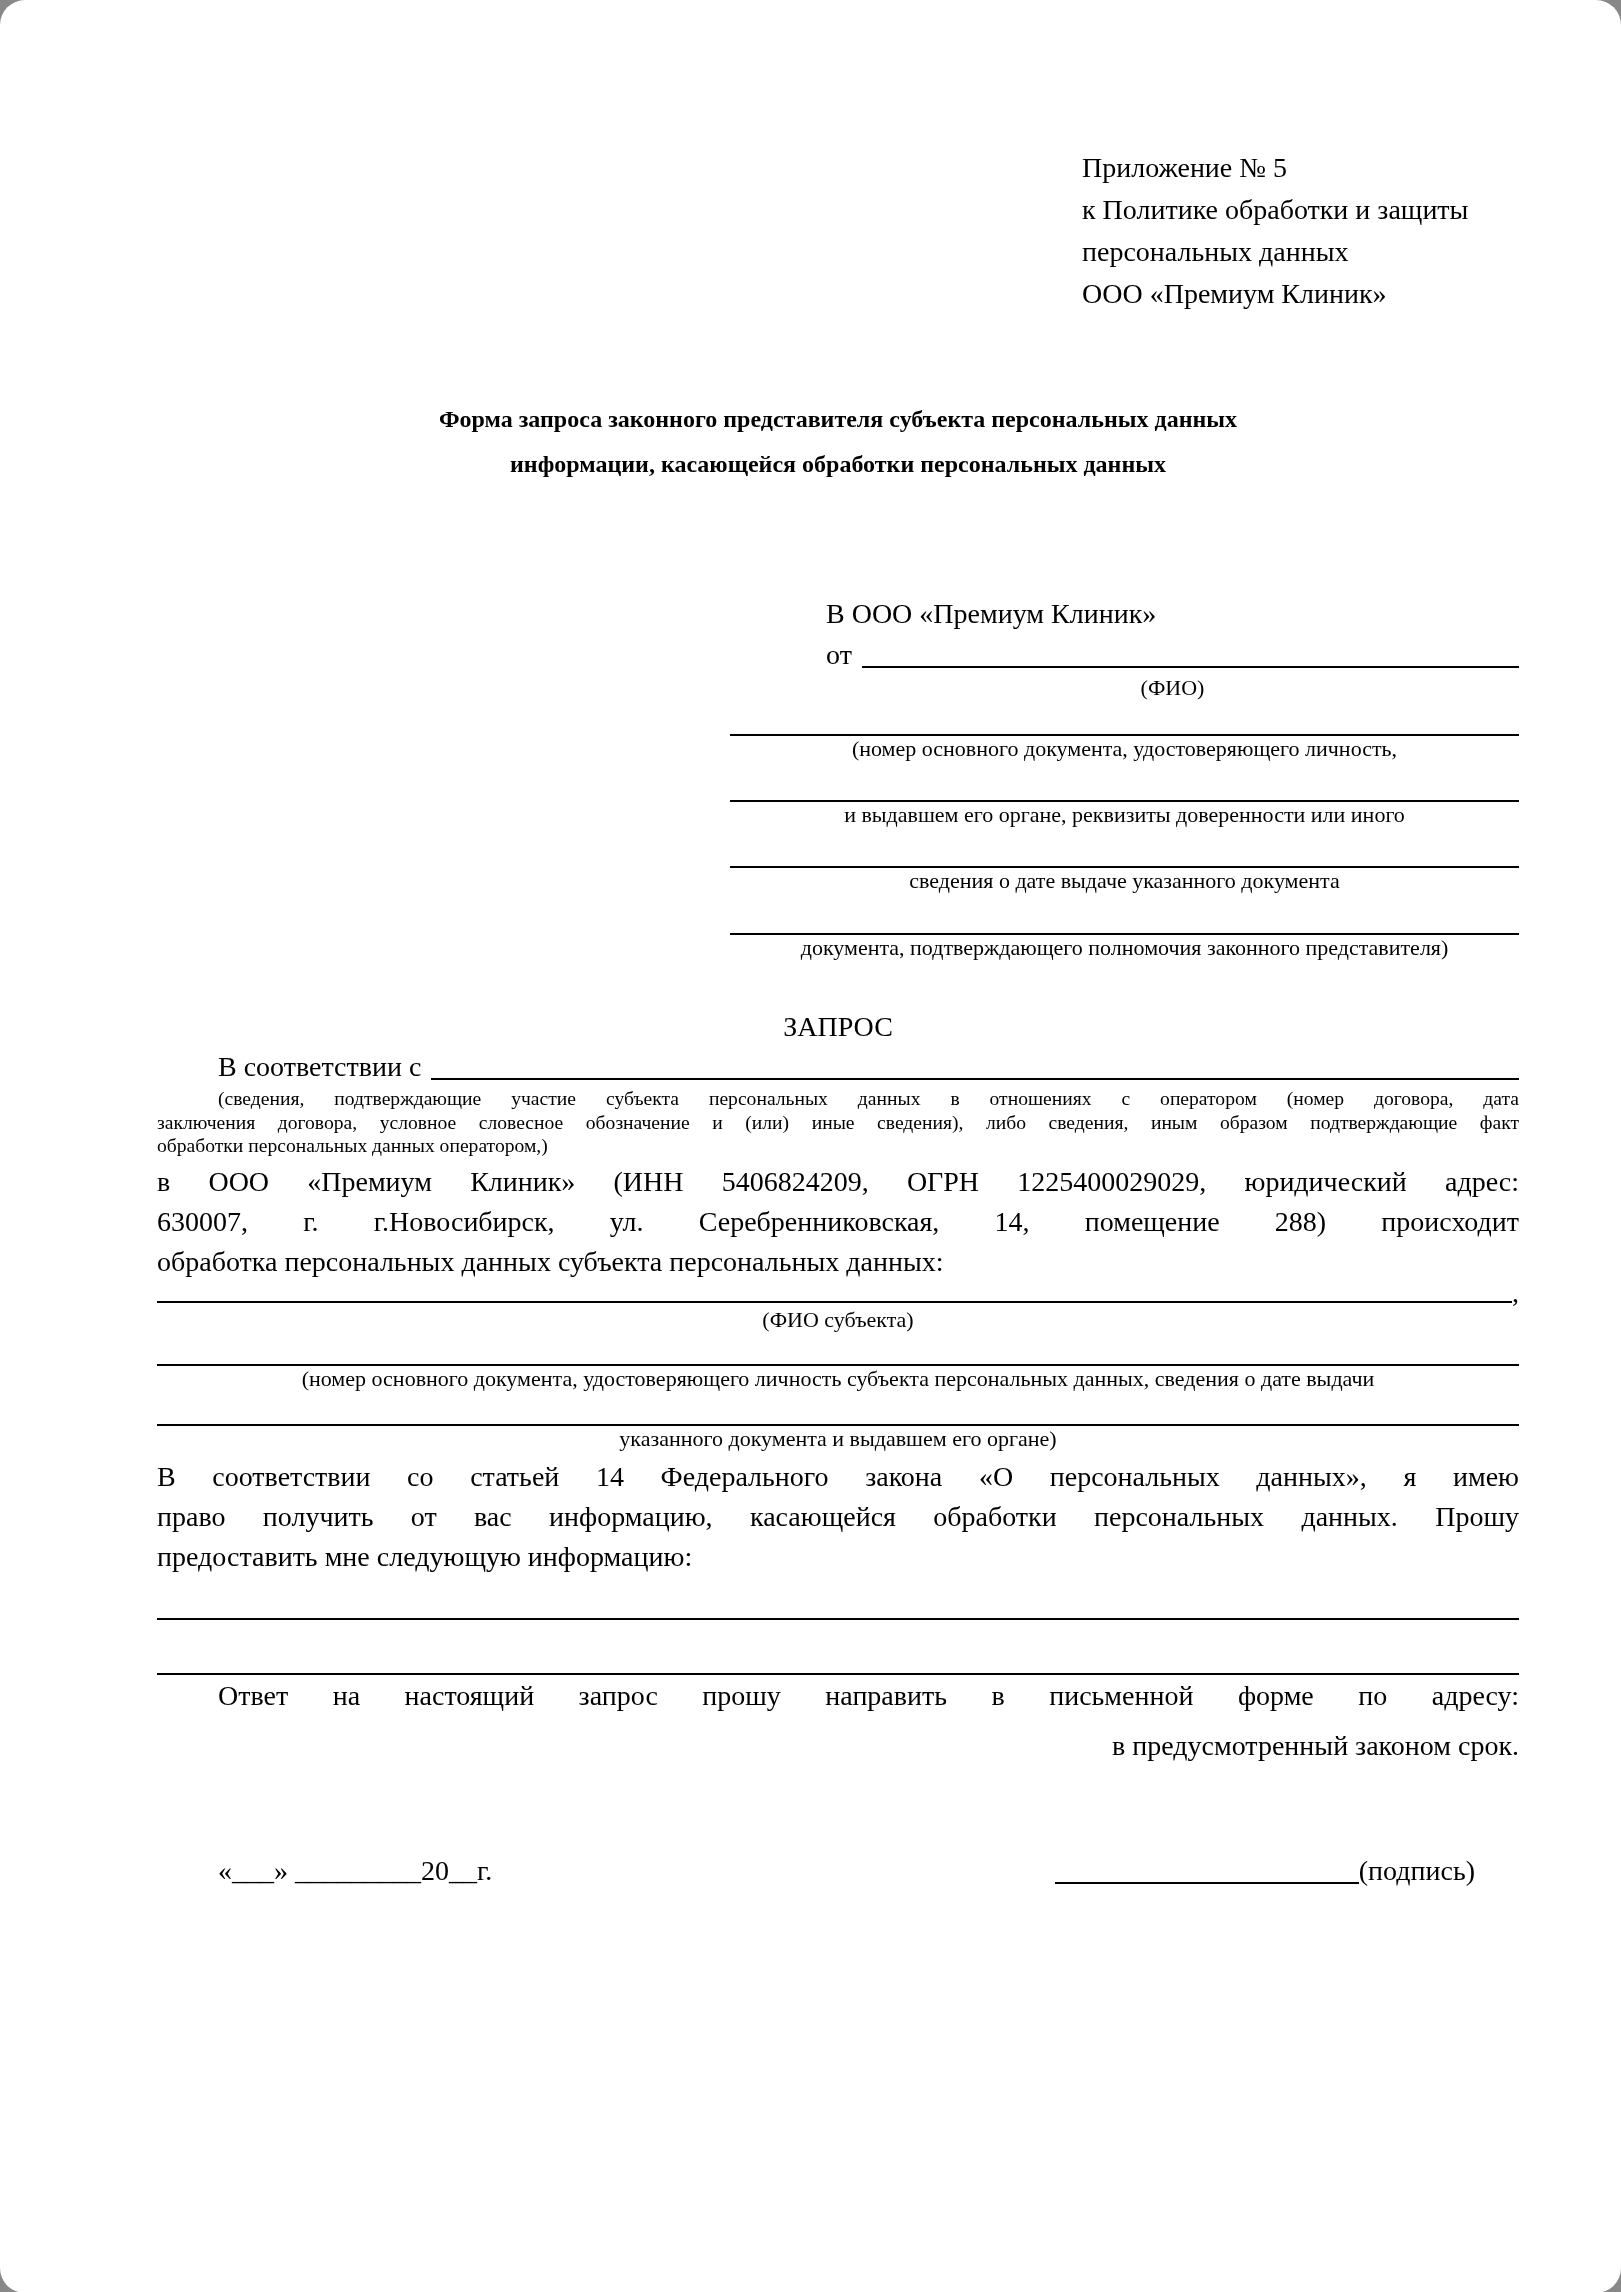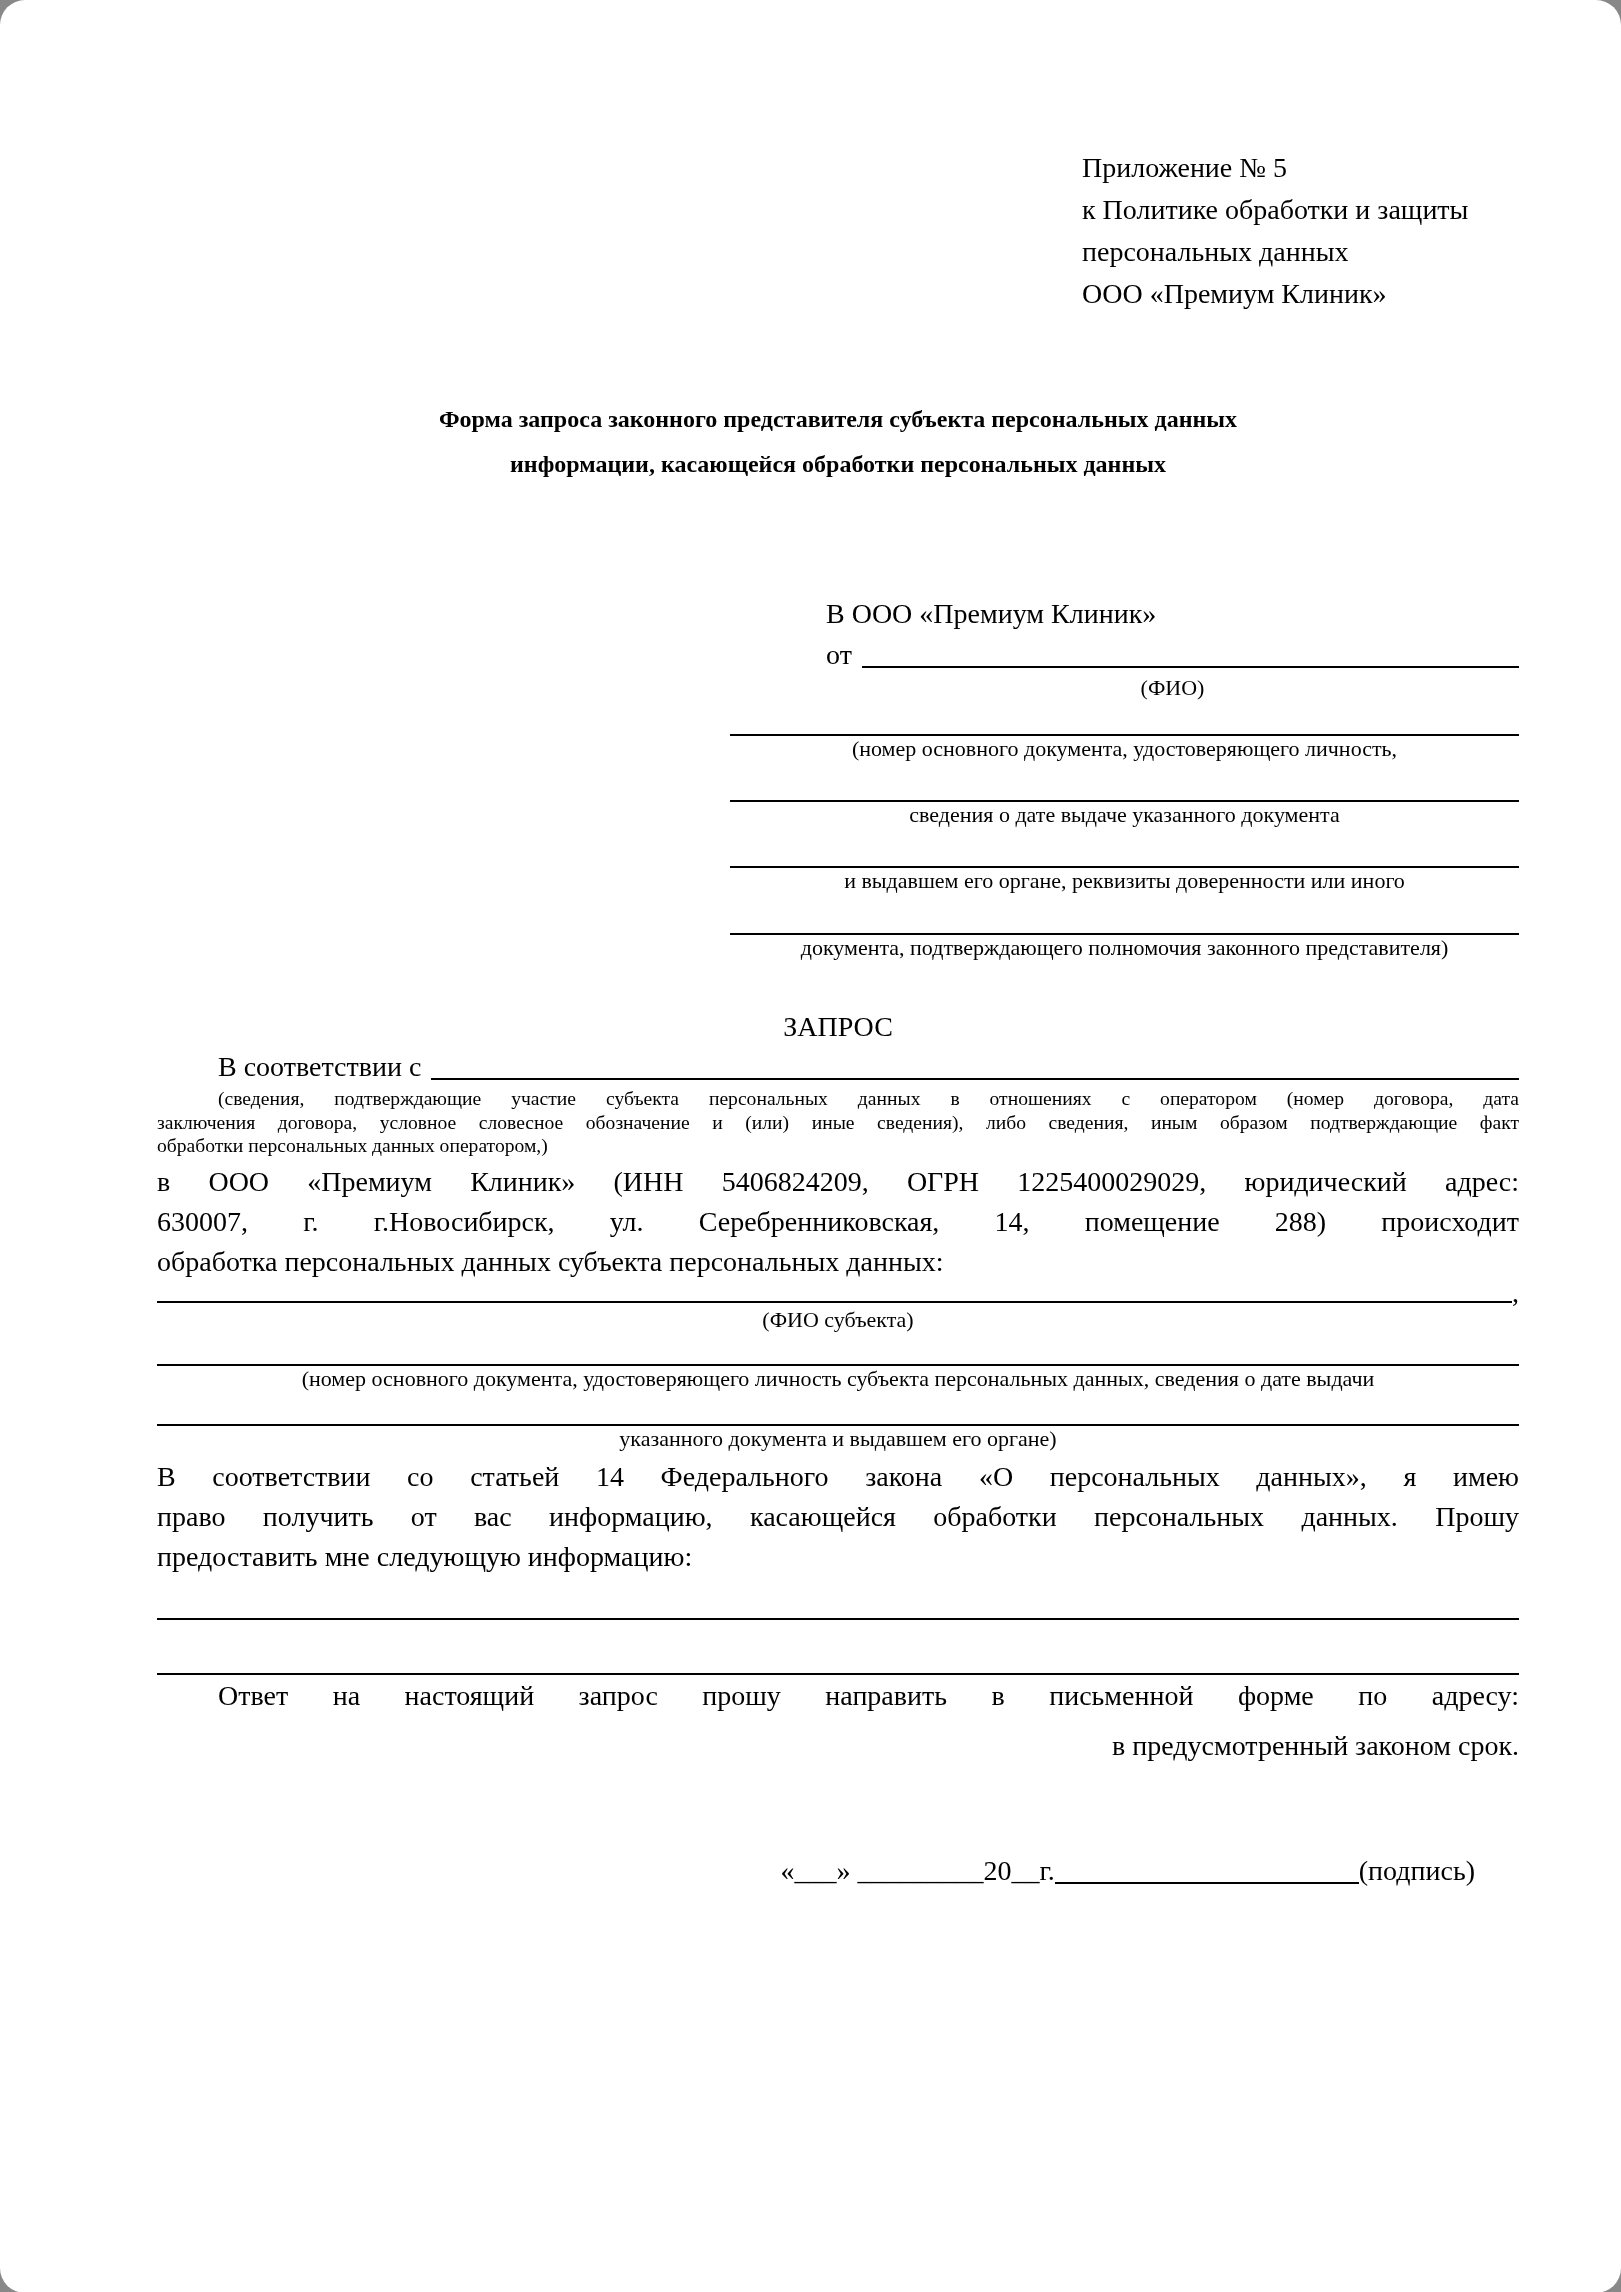--- a/index.html
+++ b/index.html
@@ -58,21 +58,21 @@
 
   .law { margin-top: 5.9px; }
 
   .blankrule-a { height: 43px; border-bottom: 2.9px solid #000; }
   .blankrule-b { height: 55px; border-bottom: 2.9px solid #000; }
 
   .answer { line-height: 41px; }
   .answer .l2 { display: flex; align-items: flex-end; flex-direction: column; }
   .answer .l2 .suffix { white-space: nowrap; }
 
-  .sig { display: flex; justify-content: flex-end; align-items: flex-end; margin-top: 84px; line-height: 41px; }
+  .sig { display: flex; justify-content: space-between; align-items: flex-end; margin-top: 84px; line-height: 41px; }
   .sig .date { padding-left: 61px; white-space: nowrap; }
   .sig .right { display: flex; align-items: flex-end; margin-right: 44px; }
   .sig .right .fill { flex: 0 0 304px; }
   .sig .right .suffix { white-space: nowrap; }
 </style>
 </head>
 <body>
 
 <div class="page">
 
@@ -97,25 +97,25 @@
     <div class="cap">(ФИО)</div>
   </div>
 
   <div class="doclines">
     <div class="dl">
       <div class="rule"></div>
       <div class="cap">(номер основного документа, удостоверяющего личность,</div>
     </div>
     <div class="dl">
       <div class="rule"></div>
-      <div class="cap">сведения о дате выдаче указанного документа</div>
+      <div class="cap">и выдавшем его органе, реквизиты доверенности или иного</div>
     </div>
     <div class="dl">
       <div class="rule"></div>
-      <div class="cap">и выдавшем его органе, реквизиты доверенности или иного</div>
+      <div class="cap">сведения о дате выдаче указанного документа</div>
     </div>
     <div class="dl">
       <div class="rule"></div>
       <div class="cap">документа, подтверждающего полномочия законного представителя)</div>
     </div>
   </div>
 
   <div class="h-zapros">ЗАПРОС</div>
 
   <div class="intro-row">

